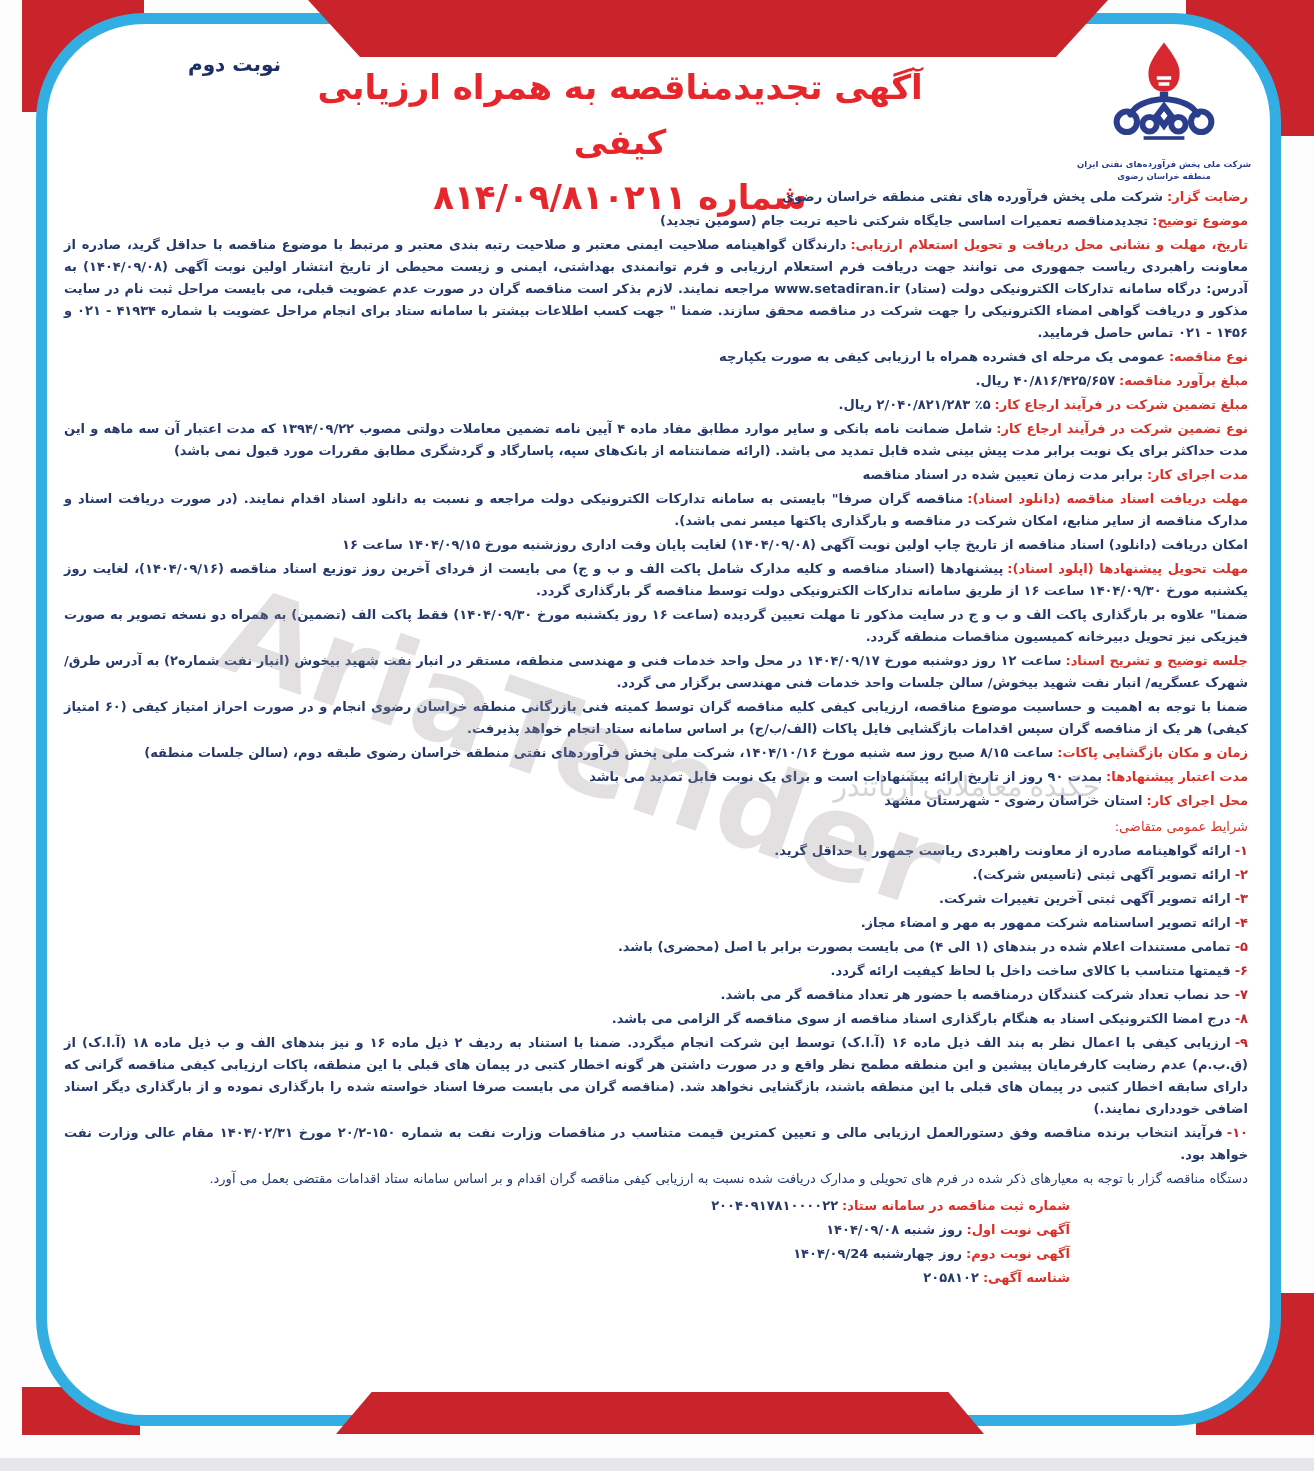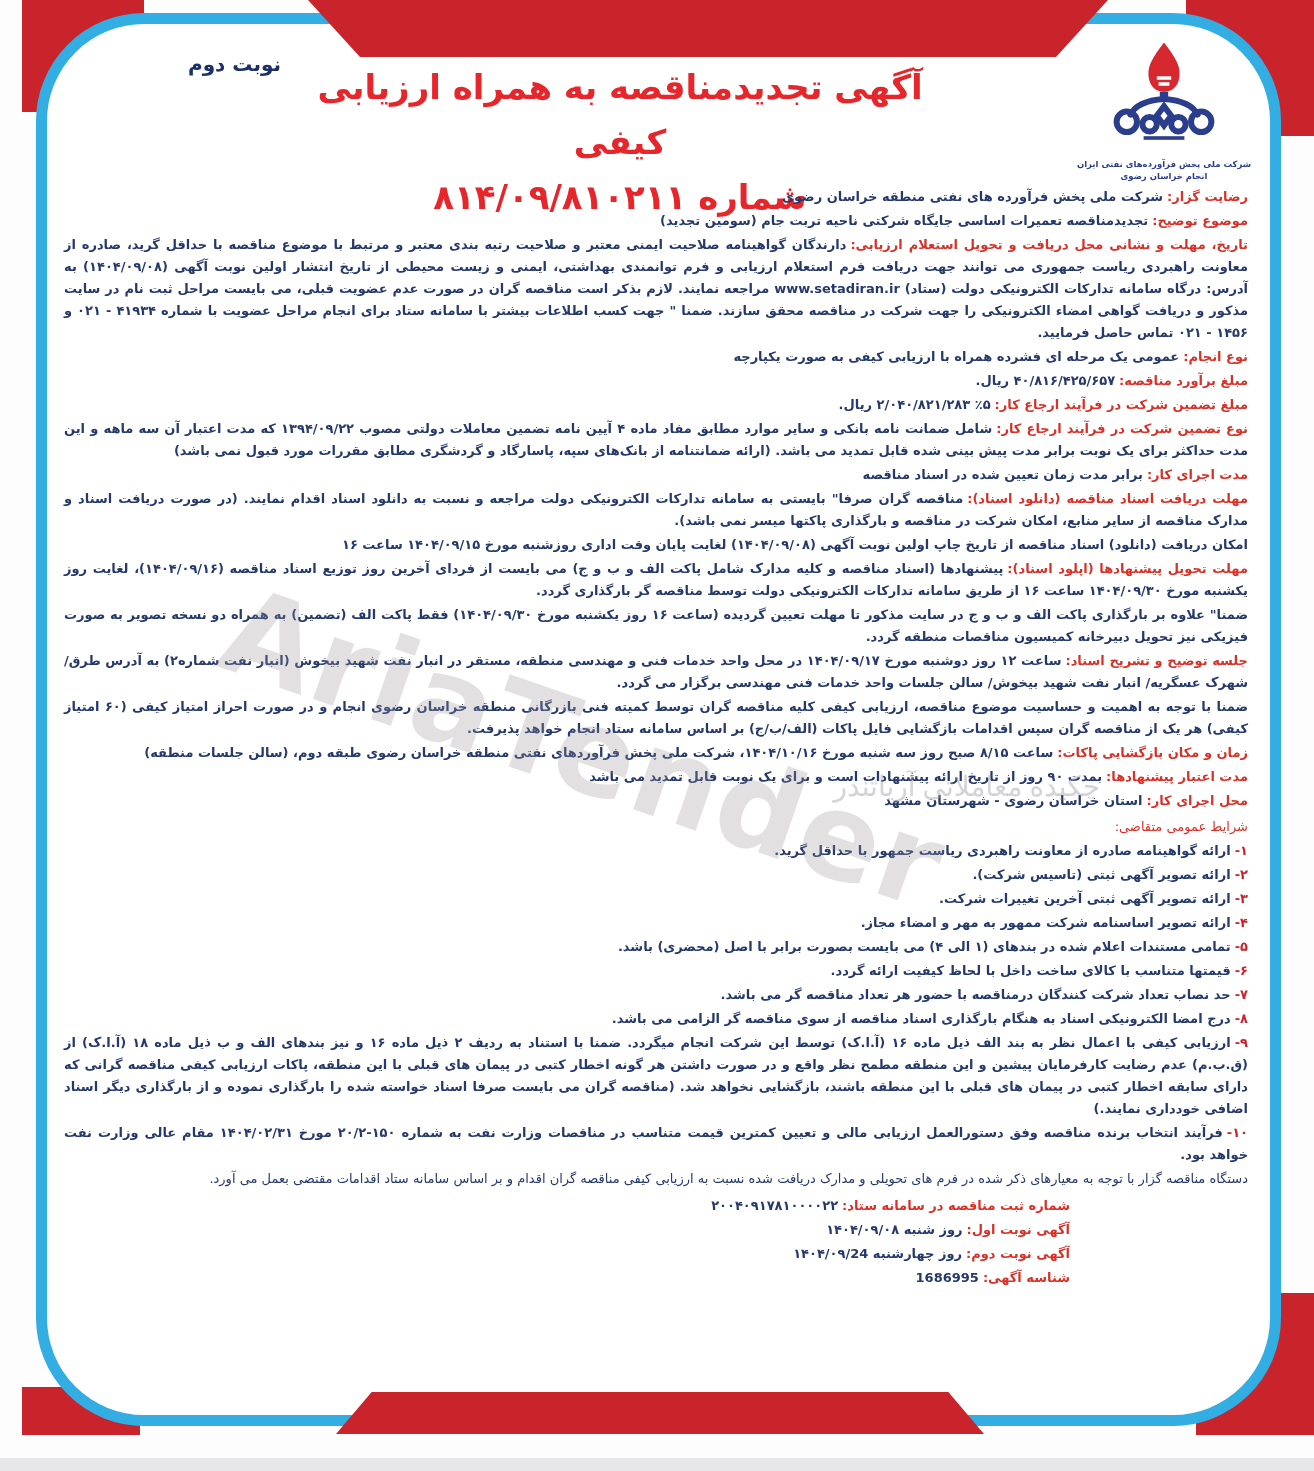--- a/index.html
+++ b/index.html
@@ -90,35 +90,35 @@
         <circle cx="19" cy="68" r="8.5"></circle>
         <circle cx="81" cy="68" r="8.5"></circle>
         <circle cx="38" cy="70" r="6"></circle>
         <circle cx="62" cy="70" r="6"></circle>
         <path d="M50 55 l-6 8 l6 8 l6 -8 z"></path>
       </g>
       <rect x="33" y="80" width="34" height="3" fill="#2b3e8c"></rect>
     </svg>
     <div class="logo-caption">
       <div>شرکت ملی پخش فرآورده‌های نفتی ایران</div>
-      <div>انجام خراسان رضوی</div>
+      <div>منطقه خراسان رضوی</div>
     </div>
   </div>
 
   <div class="content">
 
     <div>
 
         <p class="para"><span class="lbl">رضایت گزار:</span><span class="val">شرکت ملی پخش فرآورده های نفتی منطقه خراسان رضوی</span></p>
 
         <p class="para"><span class="lbl">موضوع توضیح:</span><span class="val">تجدیدمناقصه تعمیرات اساسی جایگاه شرکتی ناحیه تربت جام (سومین تجدید)</span></p>
 
         <p class="para"><span class="lbl">تاریخ، مهلت و نشانی محل دریافت و تحویل استعلام ارزیابی:</span><span class="val">دارندگان گواهینامه صلاحیت ایمنی معتبر و صلاحیت رتبه بندی معتبر و مرتبط با موضوع مناقصه با حداقل گرید، صادره از معاونت راهبردی ریاست جمهوری می توانند جهت دریافت فرم استعلام ارزیابی و فرم توانمندی بهداشتی، ایمنی و زیست محیطی از تاریخ انتشار اولین نوبت آگهی (۱۴۰۴/۰۹/۰۸) به آدرس: درگاه سامانه تدارکات الکترونیکی دولت (ستاد) www.setadiran.ir مراجعه نمایند. لازم بذکر است مناقصه گران در صورت عدم عضویت قبلی، می بایست مراحل ثبت نام در سایت مذکور و دریافت گواهی امضاء الکترونیکی را جهت شرکت در مناقصه محقق سازند. ضمنا " جهت کسب اطلاعات بیشتر با سامانه ستاد برای انجام مراحل عضویت با شماره ۴۱۹۳۴ - ۰۲۱ و ۱۴۵۶ - ۰۲۱ تماس حاصل فرمایید.</span></p>
 
-        <p class="para"><span class="lbl">نوع انجام:</span><span class="val">عمومی یک مرحله ای فشرده همراه با ارزیابی کیفی به صورت یکپارچه</span></p>
+        <p class="para"><span class="lbl">نوع مناقصه:</span><span class="val">عمومی یک مرحله ای فشرده همراه با ارزیابی کیفی به صورت یکپارچه</span></p>
 
         <p class="para"><span class="lbl">مبلغ برآورد مناقصه:</span><span class="val">۴۰/۸۱۶/۴۲۵/۶۵۷ ریال.</span></p>
 
         <p class="para"><span class="lbl">مبلغ تضمین شرکت در فرآیند ارجاع کار:</span><span class="val">۵٪ ۲/۰۴۰/۸۲۱/۲۸۳ ریال.</span></p>
 
         <p class="para"><span class="lbl">نوع تضمین شرکت در فرآیند ارجاع کار:</span><span class="val">شامل ضمانت نامه بانکی و سایر موارد مطابق مفاد ماده ۴ آیین نامه تضمین معاملات دولتی مصوب ۱۳۹۴/۰۹/۲۲ که مدت اعتبار آن سه ماهه و این مدت حداکثر برای یک نوبت برابر مدت پیش بینی شده قابل تمدید می باشد. (ارائه ضمانتنامه از بانک‌های سپه، پاسارگاد و گردشگری مطابق مقررات مورد قبول نمی باشد)</span></p>
 
         <p class="para"><span class="lbl">مدت اجرای کار:</span><span class="val">برابر مدت زمان تعیین شده در اسناد مناقصه</span></p>
 
         <p class="para"><span class="lbl">مهلت دریافت اسناد مناقصه (دانلود اسناد):</span><span class="val">مناقصه گران صرفا" بایستی به سامانه تدارکات الکترونیکی دولت مراجعه و نسبت به دانلود اسناد اقدام نمایند. (در صورت دریافت اسناد و مدارک مناقصه از سایر منابع، امکان شرکت در مناقصه و بارگذاری پاکتها میسر نمی باشد).</span></p>
@@ -169,21 +169,21 @@
     <p class="closing">دستگاه مناقصه گزار با توجه به معیارهای ذکر شده در فرم های تحویلی و مدارک دریافت شده نسبت به ارزیابی کیفی مناقصه گران اقدام و بر اساس سامانه ستاد اقدامات مقتضی بعمل می آورد.</p>
 
     <div class="registration">
 
         <p class="reg-row"><span class="lbl">شماره ثبت مناقصه در سامانه ستاد:</span><span class="val">۲۰۰۴۰۹۱۷۸۱۰۰۰۰۲۲</span></p>
 
         <p class="reg-row"><span class="lbl">آگهی نوبت اول:</span><span class="val">روز شنبه ۱۴۰۴/۰۹/۰۸</span></p>
 
         <p class="reg-row"><span class="lbl">آگهی نوبت دوم:</span><span class="val">روز چهارشنبه ۱۴۰۴/۰۹/24</span></p>
 
-        <p class="reg-row"><span class="lbl">شناسه آگهی:</span><span class="val">1686995</span></p>
+        <p class="reg-row"><span class="lbl">شناسه آگهی:</span><span class="val">۲۰۵۸۱۰۲</span></p>
       </div>
 
   </div>
 
 
   <div class="wm-latin">AriaTender</div>
   <div class="wm-fa">چکیده معاملاتی آریاتندر</div>
 
   <div class="bottom-strip"></div>
 

